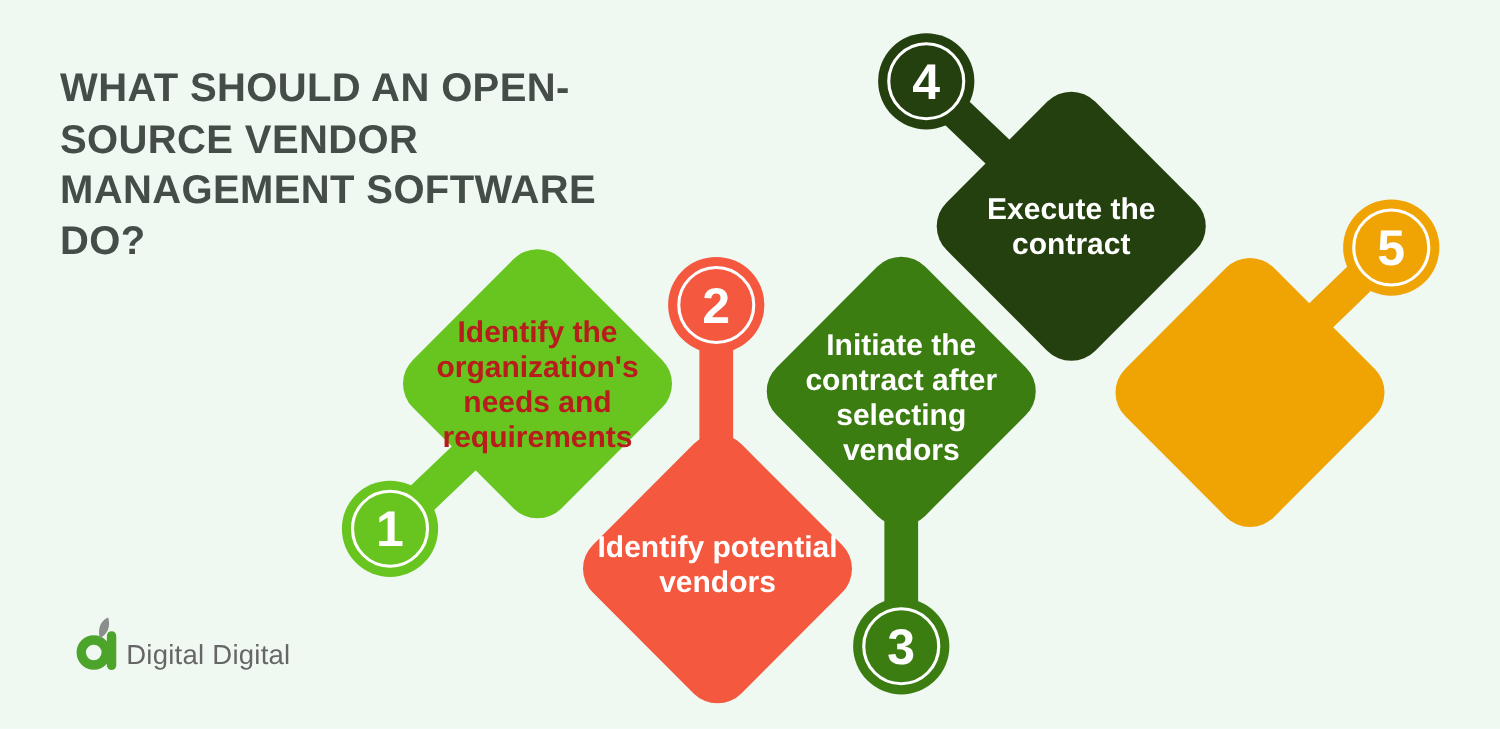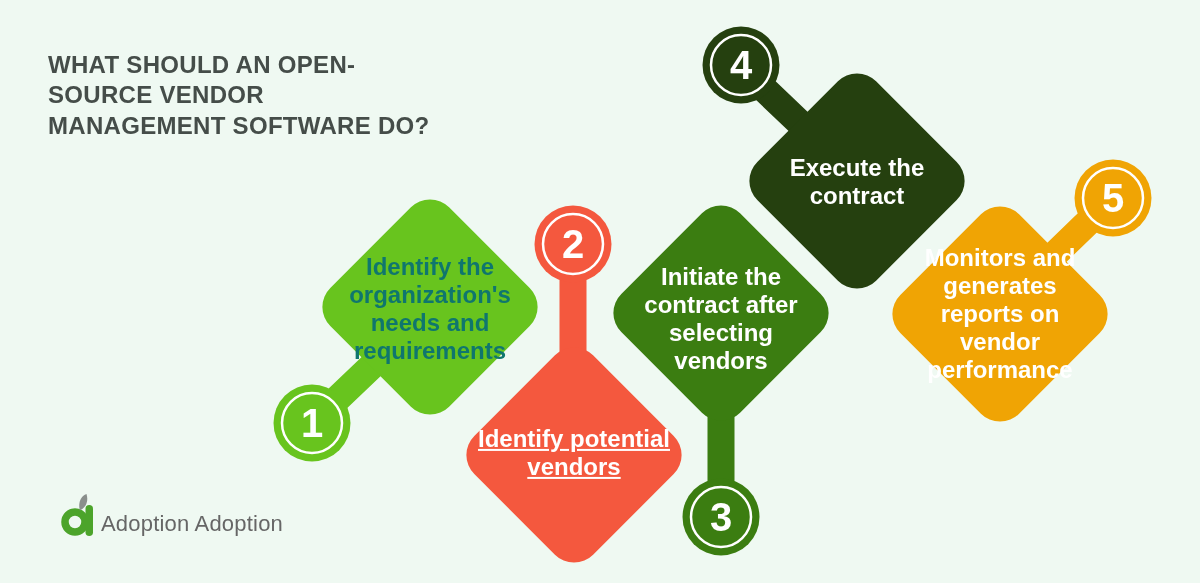--- a/index.html
+++ b/index.html
@@ -5,21 +5,21 @@
   html,body{margin:0;padding:0;}
   .canvas{
     position:relative;
     width:1200px;height:583px;
     overflow:hidden;
     font-family:"Liberation Sans","DejaVu Sans",sans-serif;
     background:#EFF9F2;
   }
   .title{
     position:absolute;left:48px;top:50px;width:500px;
-    font-size:24px;font-weight:bold;line-height:1.27;
+    font-size:32px;font-weight:bold;line-height:1.27;
     letter-spacing:0.3px;
     white-space:pre-line;
     color:#454D49;
   }
   .shapes{position:absolute;left:0;top:0;}
   .stem{fill:none;stroke-width:27;stroke-linecap:round;}
   .ring{fill:none;stroke:#ffffff;stroke-width:2.5;}
   .badge-number{
     font-family:"Liberation Sans","DejaVu Sans",sans-serif;
     font-size:40px;font-weight:bold;fill:#ffffff;text-anchor:middle;
@@ -86,40 +86,35 @@
 
     <g>
       <line class="stem" x1="1112" y1="199" x2="1050" y2="259" style="stroke: rgb(240, 164, 4);"></line>
       <rect x="916" y="230" width="168" height="168" rx="27" transform="rotate(45 1000 314)" style="fill: rgb(240, 164, 4);"></rect>
       <circle cx="1113" cy="198" r="38.5" style="fill: rgb(240, 164, 4);"></circle>
       <circle class="ring" cx="1113" cy="198" r="30"></circle>
       <text class="badge-number" x="1113" y="212">5</text>
     </g>
   </svg>
 
-  <div class="step-label" style="left: 430px; top: 309px; color: #0f766e;">Identify the
+  <div class="step-label" style="left: 430px; top: 309px; color: #b91c1c;">Identify the
 organization's
 needs and
 requirements</div>
-  <div class="step-label" style="left: 574px; top: 453px; color: rgb(255, 255, 255); text-decoration: underline;">Identify potential
+  <div class="step-label" style="left: 574px; top: 453px; color: rgb(255, 255, 255);">Identify potential
 vendors</div>
   <div class="step-label" style="left: 721px; top: 319px; color: rgb(255, 255, 255);">Initiate the
 contract after
 selecting
 vendors</div>
   <div class="step-label" style="left: 857px; top: 182px; color: rgb(255, 255, 255);">Execute the
 contract</div>
-  <div class="step-label" style="left: 1000px; top: 314px; color: rgb(255, 255, 255);">Monitors and
-generates
-reports on
-vendor
-performance</div>
 
   <div class="logo">
     <svg width="36" height="48" viewBox="0 0 36 48">
       <circle cx="15" cy="30" r="10" fill="none" stroke-width="7.5" style="stroke: rgb(76, 164, 43);"></circle>
       <rect x="25.5" y="13" width="7.5" height="31" rx="3.75" style="fill: rgb(76, 164, 43);"></rect>
       <path d="M 26.5 2 C 20.5 4.5 18 10.5 19.8 18.5 C 26.5 15.5 28.6 8.5 26.5 2 Z" style="fill: rgb(138, 143, 140);"></path>
     </svg>
-    <span class="logo-text">Adoption Adoption</span>
+    <span class="logo-text">Digital Digital</span>
   </div>
 
 </div>
 
 </body></html>

